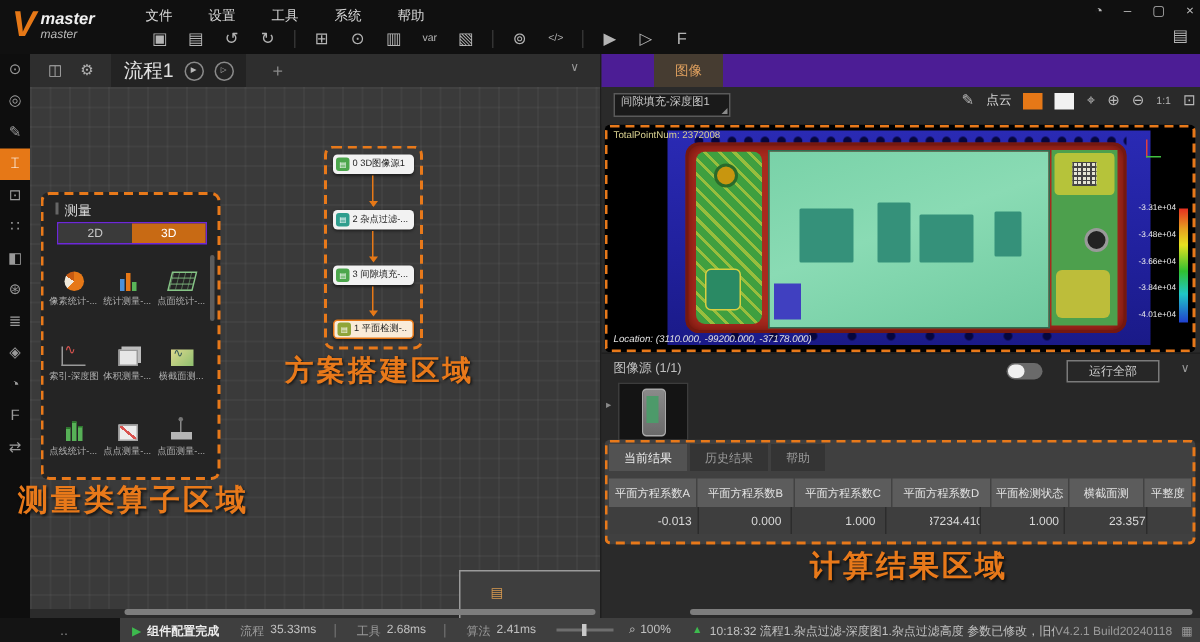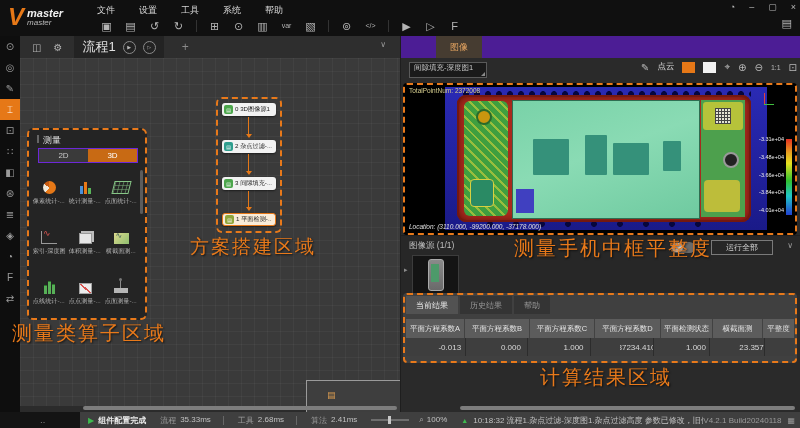--- a/index.html
+++ b/index.html
@@ -89,21 +89,21 @@
   #flow-box{position:absolute;left:216px;top:97px;width:66px;height:136px;border:2px dashed #E8791A;border-radius:6px;box-sizing:border-box;}
   .fnode{position:absolute;left:222px;width:54px;height:13px;background:#f2f2f2;border-radius:3px;
          display:flex;align-items:center;gap:2px;padding:0 2px;box-sizing:border-box;box-shadow:0 1px 2px rgba(0,0,0,.5);}
   .fnode .nicon{width:9px;height:9px;border-radius:2px;flex:none;display:flex;align-items:center;justify-content:center;font-size:5px;color:#fff;}
   .fnode .nlabel{font-size:6.5px;color:#222;white-space:nowrap;overflow:hidden;transform:scale(.95);transform-origin:left;}
   .fnode.selected{border:1px solid #E67817;background:#f9ecd9;}
   .flow-arrow{position:absolute;left:248px;width:1px;background:#E67817;}
   .flow-arrow:after{content:"";position:absolute;left:-2.5px;bottom:-4px;border:3px solid transparent;border-top:4px solid #E67817;}
 
   
-  .annot{position:absolute;color:#E8791A;font-weight:normal;white-space:nowrap;
+  .annot{position:absolute;color:#E8791A;font-weight:bold;white-space:nowrap;
          text-shadow:1px 1px 2px rgba(0,0,0,.7);letter-spacing:2px;}
 
   
   #right-panel{position:absolute;left:400px;top:36px;width:400px;height:376px;background:#2a2a2a;border-left:1px solid #1e1e1e;}
   #rp-tabs{position:absolute;left:0;top:0;width:364px;height:22px;background:#4c1d95;border-bottom:1px solid #262626;display:flex;padding-left:35px;}
   .rp-tab{height:22px;display:flex;align-items:center;justify-content:center;font-size:9px;color:#a0a0a0;padding:0 14px;}
   .rp-tab.active{background:#463c31;color:#dfa05f;}
   #rp-tools{position:absolute;left:0;top:22px;width:400px;height:25px;background:#2a2a2a;}
   #src-dropdown{position:absolute;left:8px;top:4px;width:78px;height:16px;background:#1a1a1a;border:1px solid #5a5a5a;
      font-size:7.5px;color:#c8c8c8;display:flex;align-items:flex-start;padding:0 4px;box-sizing:border-box;}
@@ -478,21 +478,20 @@
           <span class="tcell co5">23.357</span>
           <span class="tcell co6">240.359</span>
         </div>
       </div>
     </div>
   </div>
   <div class="hscroll" style="left:460px;top:406px;width:335px;"></div>
 
   <div class="annot" style="left:12px;top:320px;font-size:20px;">测量类算子区域</div>
   <div class="annot" style="left:190px;top:234px;font-size:19px;">方案搭建区域</div>
-  <div class="annot" style="left:514px;top:235px;font-size:20px;">测量手机中框平整度</div>
   <div class="annot" style="left:540px;top:364px;font-size:20px;">计算结果区域</div>
 
   <div id="statusbar">
     <div id="sb-corner">
         <span>‥</span>
       </div>
     <div id="sb-ready">
       <span class="gplay">▶</span>
       <span class="rtxt">组件配置完成</span>
     </div>

